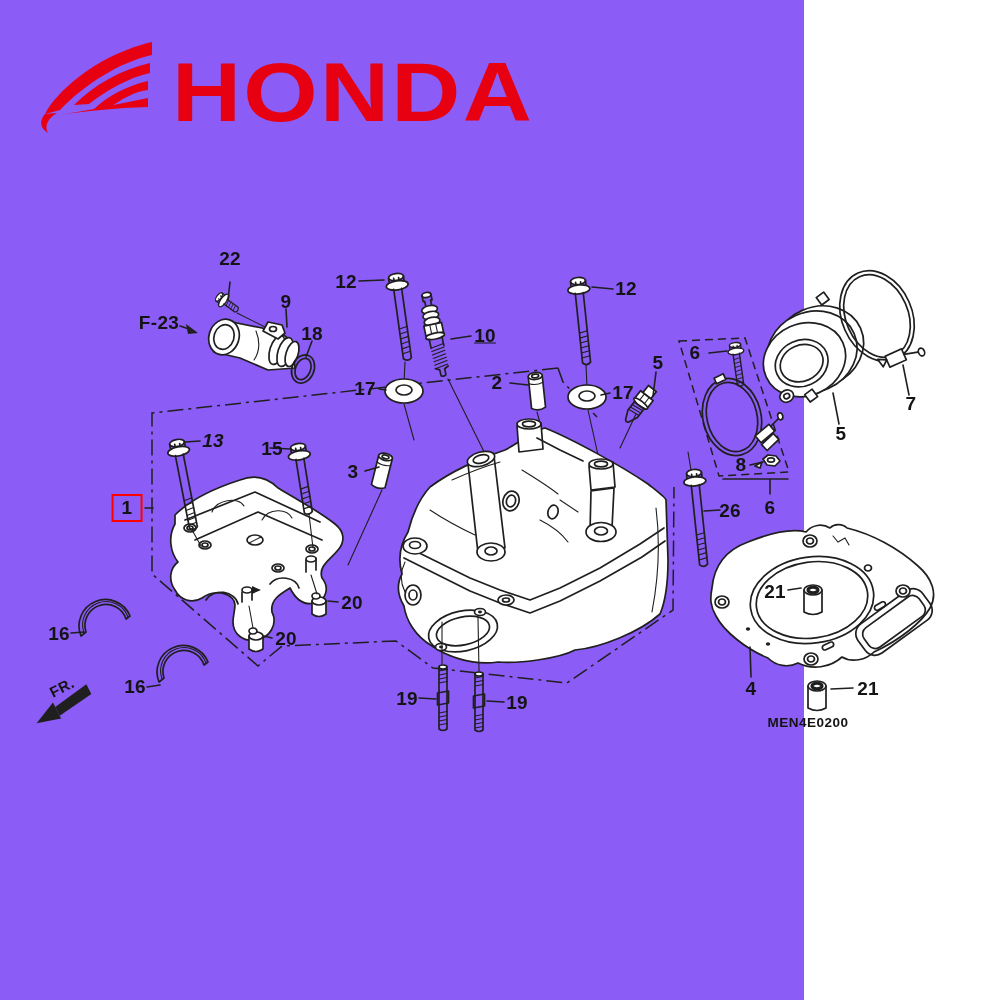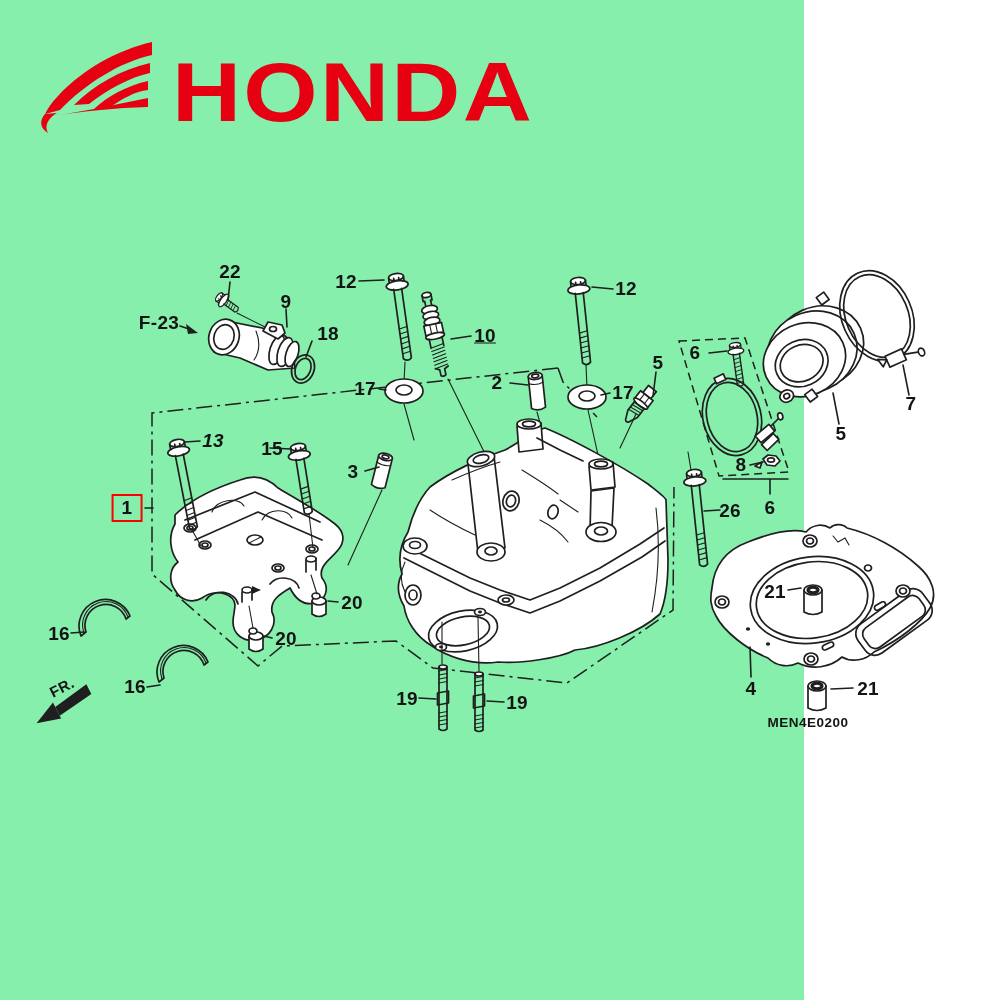--- a/index.html
+++ b/index.html
@@ -1,17 +1,17 @@
 <!DOCTYPE html>
 <html style="--brand: #e60012; --line: #1f1f1f; --hl: #ff0000;"><head>
 <meta charset="utf-8">
 <style>
   html,body{margin:0;padding:0;background:#ffffff;}
   body{width:1000px;height:1000px;overflow:hidden;}
-  .stage{position:relative;width:804px;height:1000px;font-family:"Liberation Sans",sans-serif;background:#86efac;}
+  .stage{position:relative;width:804px;height:1000px;font-family:"Liberation Sans",sans-serif;background:#8b5cf6;}
   .stage svg{position:absolute;left:0;top:0;}
 
   
   .ln{stroke:var(--line,#1f1f1f);fill:none;stroke-width:1.7;stroke-linecap:round;stroke-linejoin:round;}
   .wt{stroke:var(--line,#1f1f1f);fill:#ffffff;stroke-width:1.7;stroke-linecap:round;stroke-linejoin:round;}
   .thin{stroke:var(--line,#1f1f1f);fill:none;stroke-width:1.1;stroke-linecap:round;}
   .lead{stroke:var(--line,#1f1f1f);fill:none;stroke-width:1.6;stroke-linecap:round;}
   .dd{stroke:var(--line,#1f1f1f);fill:none;stroke-width:1.5;stroke-dasharray:16 5 3 5;}
   .dash{stroke:var(--line,#1f1f1f);fill:none;stroke-width:1.5;stroke-dasharray:8 5;}
   .blk{fill:var(--line,#1f1f1f);stroke:none;}
@@ -400,25 +400,25 @@
     <path class="blk" d="M -26,6 L -2,-5 L -2,13 Z"></path>
     <path class="blk" d="M -2,0 L 36,-6 L 36,5 L -2,10 Z"></path>
     <text class="fr-text" x="0" y="-9">FR.</text>
   </g>
 
   <text class="code-text" x="808" y="727" text-anchor="middle">MEN4E0200</text>
 
 </svg>
 
 <div class="labels" id="callout-layer">
-      <span class="callout" data-ref="22" style="left: 230px; top: 271px;">22</span>
+      <span class="callout" data-ref="22" style="left: 230px; top: 258px;">22</span>
       <span class="callout" data-ref="12" style="left: 346px; top: 281px;">12</span>
       <span class="callout" data-ref="9" style="left: 286px; top: 301px;">9</span>
       <span class="callout" data-ref="F-23" style="left: 159px; top: 322px;">F-23</span>
-      <span class="callout" data-ref="18" style="left: 328px; top: 333px;">18</span>
+      <span class="callout" data-ref="18" style="left: 312px; top: 333px;">18</span>
       <span class="callout" data-ref="10" style="left: 485px; top: 335px; text-decoration: underline;">10</span>
       <span class="callout" data-ref="12" style="left: 626px; top: 288px;">12</span>
       <span class="callout" data-ref="11" style="left: 658px; top: 362px;">5</span>
       <span class="callout" data-ref="14" style="left: 695px; top: 352px;">6</span>
       <span class="callout" data-ref="17" style="left: 365px; top: 388px;">17</span>
       <span class="callout" data-ref="2" style="left: 497px; top: 382px;">2</span>
       <span class="callout" data-ref="17" style="left: 623px; top: 392px;">17</span>
       <span class="callout" data-ref="7" style="left: 911px; top: 403px;">7</span>
       <span class="callout" data-ref="5" style="left: 841px; top: 433px;">5</span>
       <span class="callout" data-ref="13" style="left: 213px; top: 440px; font-style: italic;">13</span>

